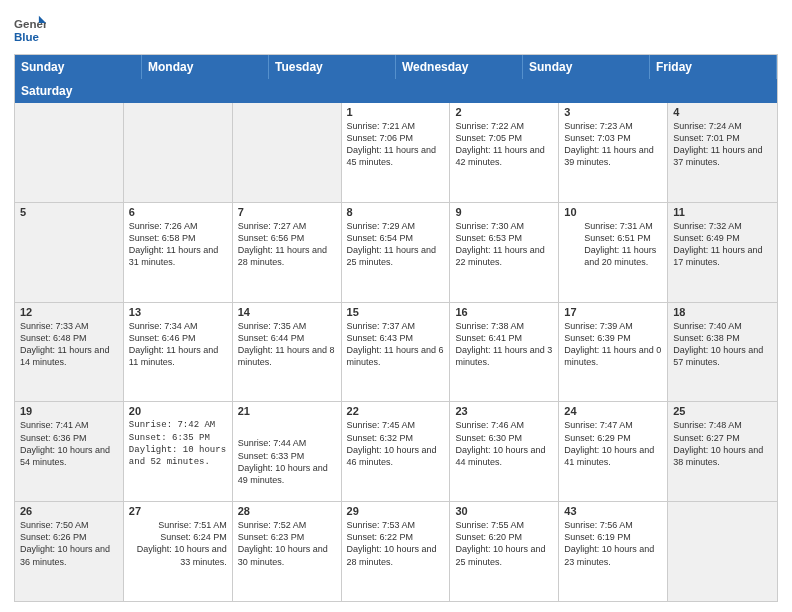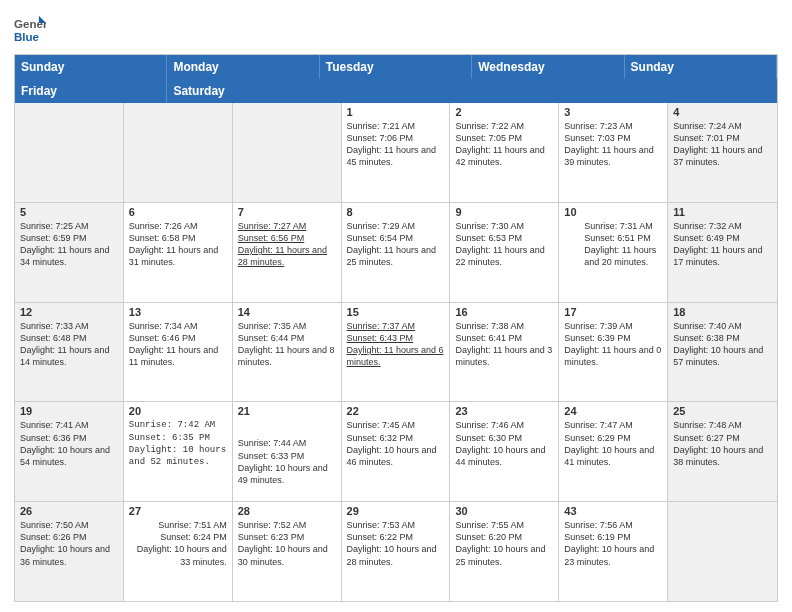--- a/index.html
+++ b/index.html
@@ -47,21 +47,21 @@
       color: #555;
     }
     .calendar {
       flex: 1;
       display: flex;
       flex-direction: column;
       border: 1px solid #ccc;
     }
     .cal-header {
       display: grid;
-      grid-template-columns: repeat(5, 1fr);
+      grid-template-columns: repeat(6, 1fr);
       background: #2d6db5;
     }
     .cal-header-cell {
       color: #fff;
       font-size: 12px;
       font-weight: bold;
       padding: 5px 6px;
       text-align: left;
       border-right: 1px solid #5590cc;
     }
@@ -156,33 +156,30 @@
           <div class="cal-cell shaded">
             <span class="day-num">4</span>
             <div class="cell-text" style="white-space: pre-line;">Sunrise: 7:24 AM
 Sunset: 7:01 PM
 Daylight: 11 hours and 37 minutes.</div>
           </div>
         </div>
         <div class="cal-row">
           <div class="cal-cell shaded">
             <span class="day-num">5</span>
-            <div class="cell-text" style="white-space: pre-line;">Sunrise: 7:25 AM
-Sunset: 6:59 PM
-Daylight: 11 hours and 34 minutes.</div>
           </div>
           <div class="cal-cell">
             <span class="day-num">6</span>
             <div class="cell-text" style="white-space: pre-line;">Sunrise: 7:26 AM
 Sunset: 6:58 PM
 Daylight: 11 hours and 31 minutes.</div>
           </div>
           <div class="cal-cell">
             <span class="day-num">7</span>
-            <div class="cell-text" style="white-space: pre-line; text-decoration: underline;">Sunrise: 7:27 AM
+            <div class="cell-text" style="white-space: pre-line;">Sunrise: 7:27 AM
 Sunset: 6:56 PM
 Daylight: 11 hours and 28 minutes.</div>
           </div>
           <div class="cal-cell">
             <span class="day-num">8</span>
             <div class="cell-text" style="white-space: pre-line;">Sunrise: 7:29 AM
 Sunset: 6:54 PM
 Daylight: 11 hours and 25 minutes.</div>
           </div>
           <div class="cal-cell">
@@ -218,21 +215,21 @@
 Daylight: 11 hours and 11 minutes.</div>
           </div>
           <div class="cal-cell">
             <span class="day-num">14</span>
             <div class="cell-text" style="white-space: pre-line;">Sunrise: 7:35 AM
 Sunset: 6:44 PM
 Daylight: 11 hours and 8 minutes.</div>
           </div>
           <div class="cal-cell">
             <span class="day-num">15</span>
-            <div class="cell-text" style="white-space: pre-line; text-decoration: underline;">Sunrise: 7:37 AM
+            <div class="cell-text" style="white-space: pre-line;">Sunrise: 7:37 AM
 Sunset: 6:43 PM
 Daylight: 11 hours and 6 minutes.</div>
           </div>
           <div class="cal-cell">
             <span class="day-num">16</span>
             <div class="cell-text" style="white-space: pre-line;">Sunrise: 7:38 AM
 Sunset: 6:41 PM
 Daylight: 11 hours and 3 minutes.</div>
           </div>
           <div class="cal-cell">

